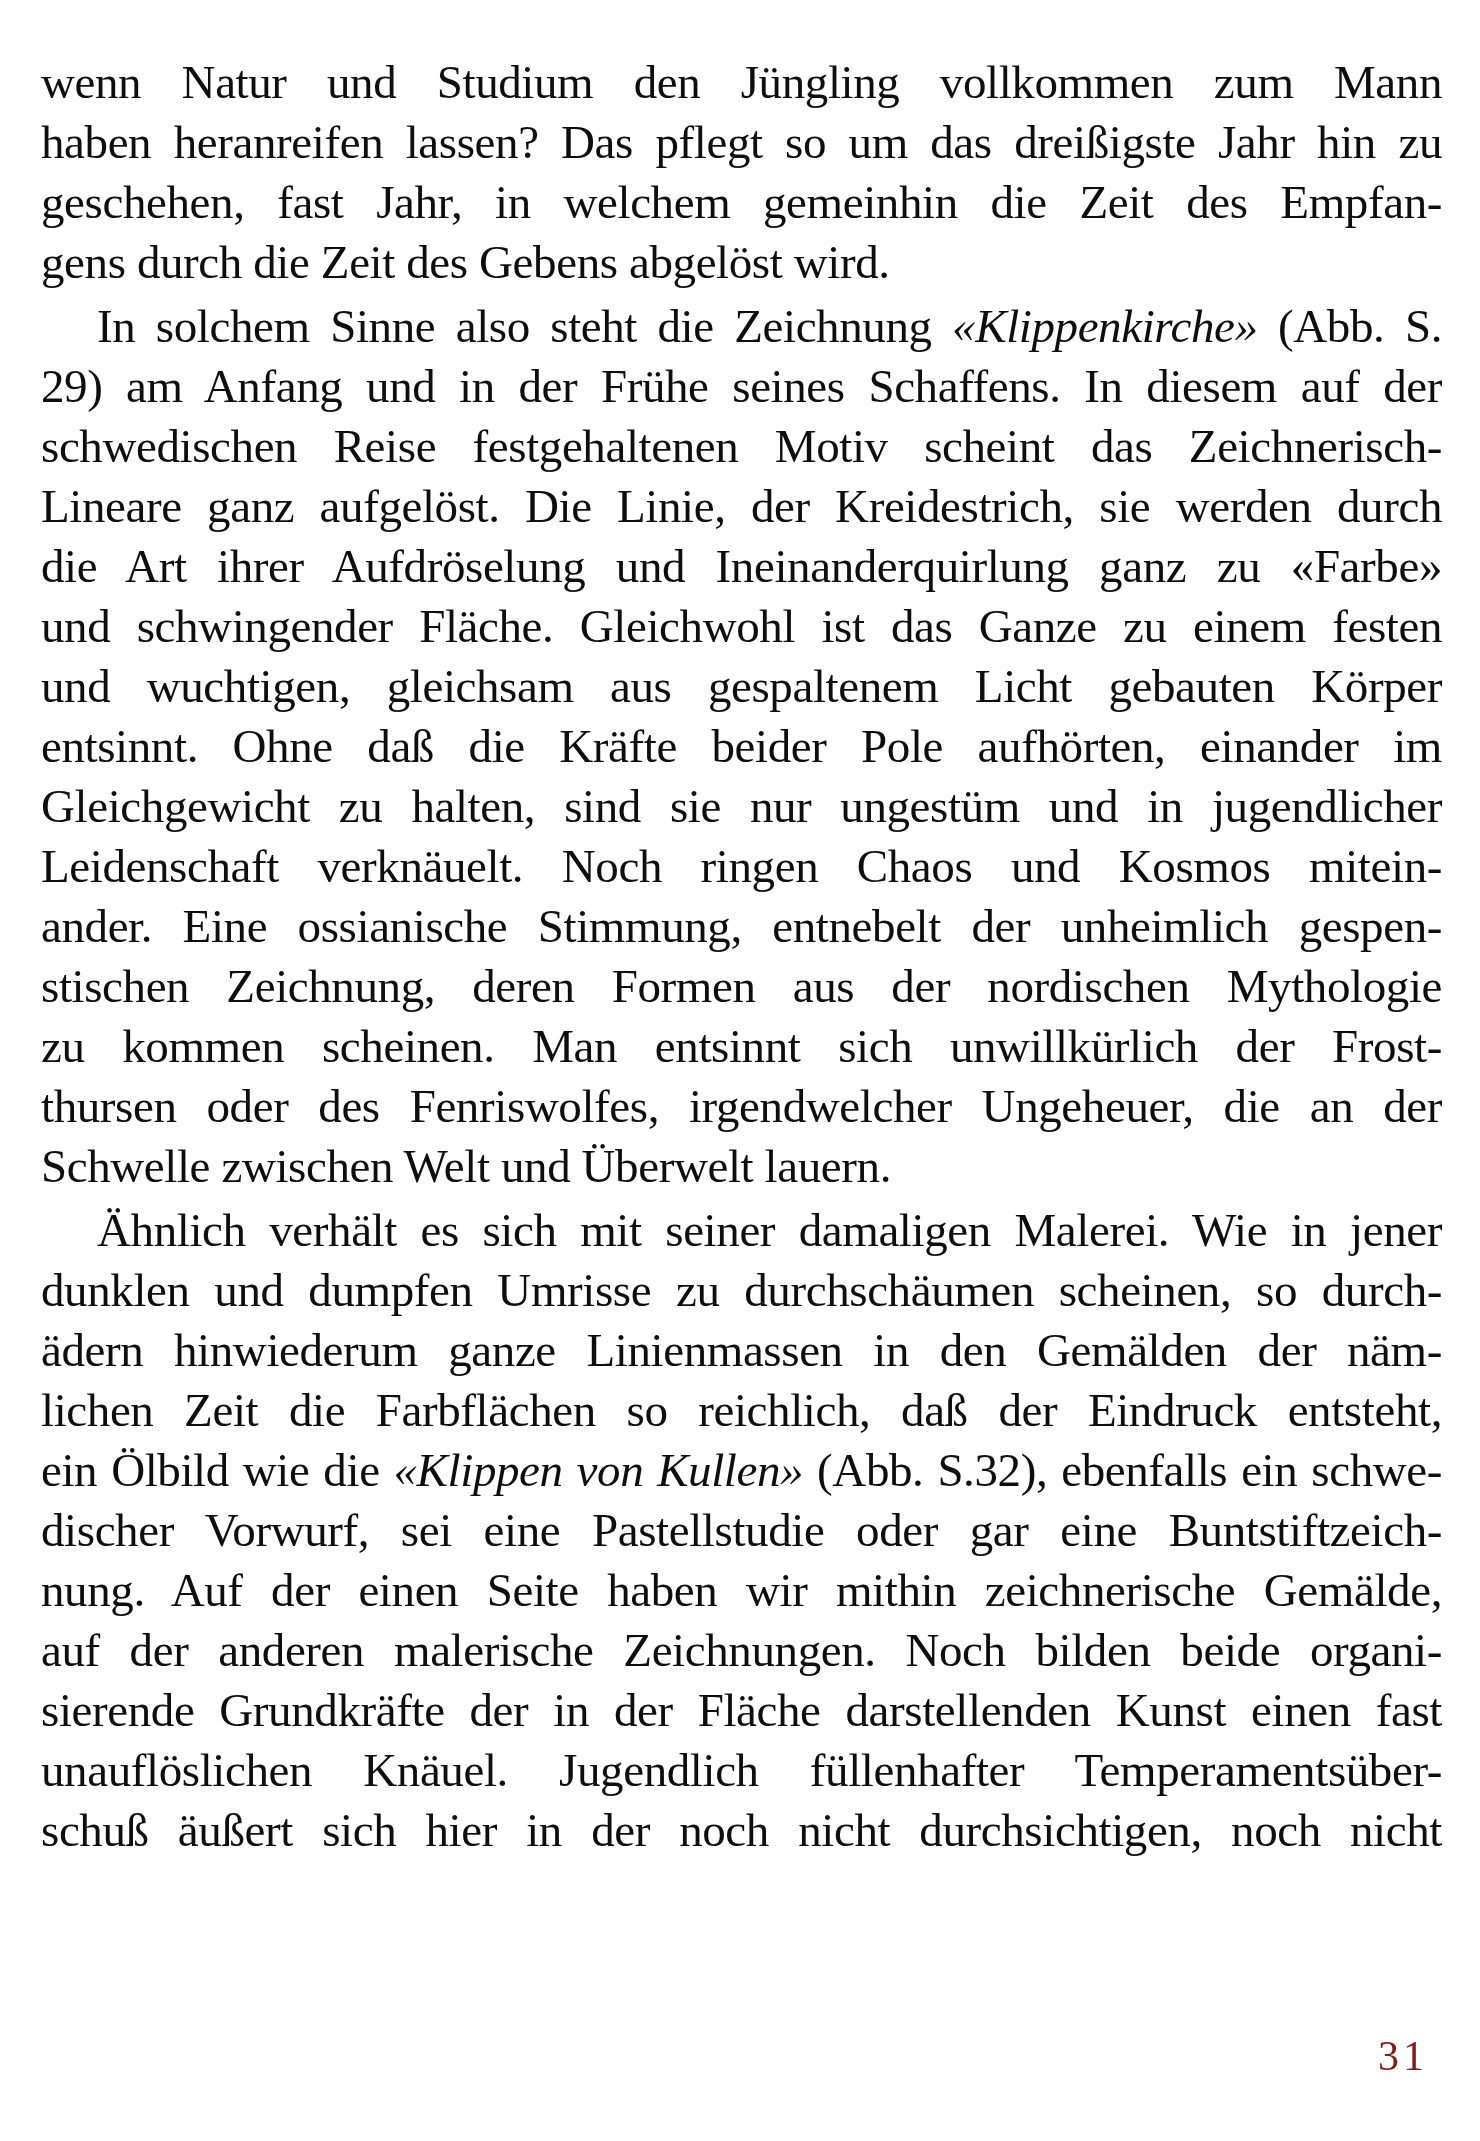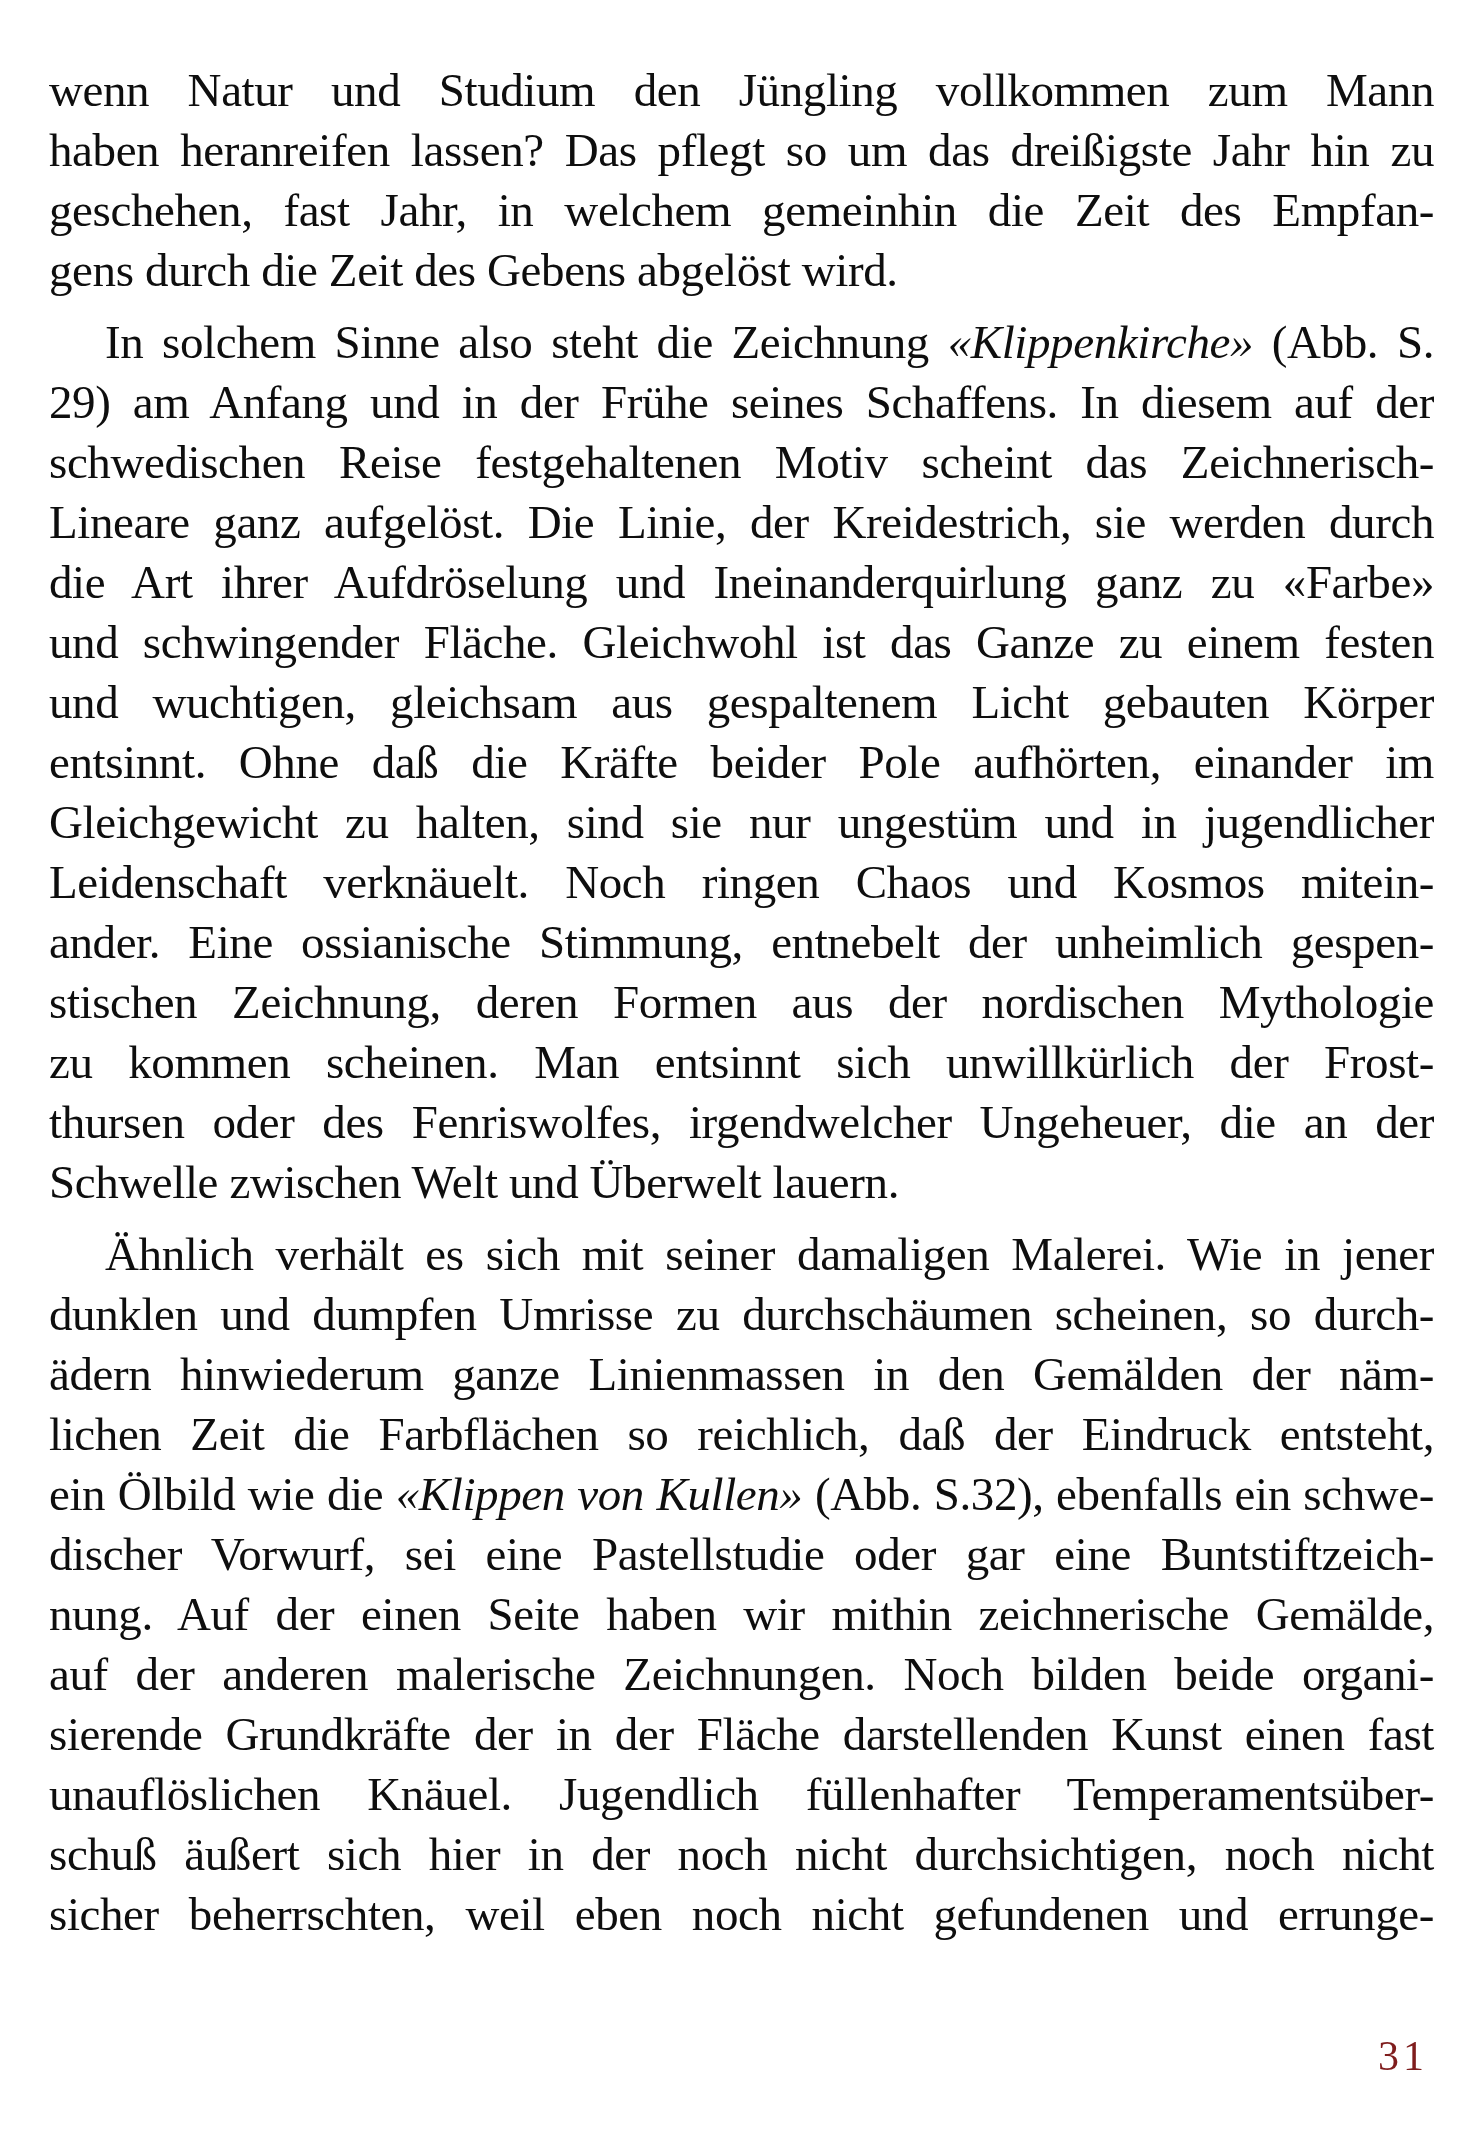--- a/index.html
+++ b/index.html
@@ -16,21 +16,21 @@
     font-family: "Liberation Serif", "DejaVu Serif", serif;
     overflow: hidden;
   }
   .textblock {
     position: absolute;
     left: 37px;
     right: 34px;
     top: 48px;
   }
   .para {
-    margin: 12px;
+    margin: 4px;
     padding: 0;
   }
   .line {
     font-size: 47px;
     line-height: 60px;
     letter-spacing: -0.4px;
     text-align: justify;
     text-align-last: justify;
     -moz-text-align-last: justify;
     white-space: normal;
@@ -88,17 +88,16 @@
         <div class="line"><span class="seg">dunklen und dumpfen Umrisse zu durchschäumen scheinen, so durch-</span></div>
         <div class="line"><span class="seg">ädern hinwiederum ganze Linienmassen in den Gemälden der näm-</span></div>
         <div class="line"><span class="seg">lichen Zeit die Farbflächen so reichlich, daß der Eindruck entsteht,</span></div>
         <div class="line"><span class="seg">ein Ölbild wie die </span><span class="seg it">«Klippen von Kullen»</span><span class="seg"> (Abb. S.32), ebenfalls ein schwe-</span></div>
         <div class="line"><span class="seg">discher Vorwurf, sei eine Pastellstudie oder gar eine Buntstiftzeich-</span></div>
         <div class="line"><span class="seg">nung. Auf der einen Seite haben wir mithin zeichnerische Gemälde,</span></div>
         <div class="line"><span class="seg">auf der anderen malerische Zeichnungen. Noch bilden beide organi-</span></div>
         <div class="line"><span class="seg">sierende Grundkräfte der in der Fläche darstellenden Kunst einen fast</span></div>
         <div class="line"><span class="seg">unauflöslichen Knäuel. Jugendlich füllenhafter Temperamentsüber-</span></div>
         <div class="line"><span class="seg">schuß äußert sich hier in der noch nicht durchsichtigen, noch nicht</span></div>
-        <div class="line"><span class="seg">sicher beherrschten, weil eben noch nicht gefundenen und errunge-</span></div>
       </div>
     </div>
   <div class="page-number">31</div>
 </div>
 
 </body></html>

